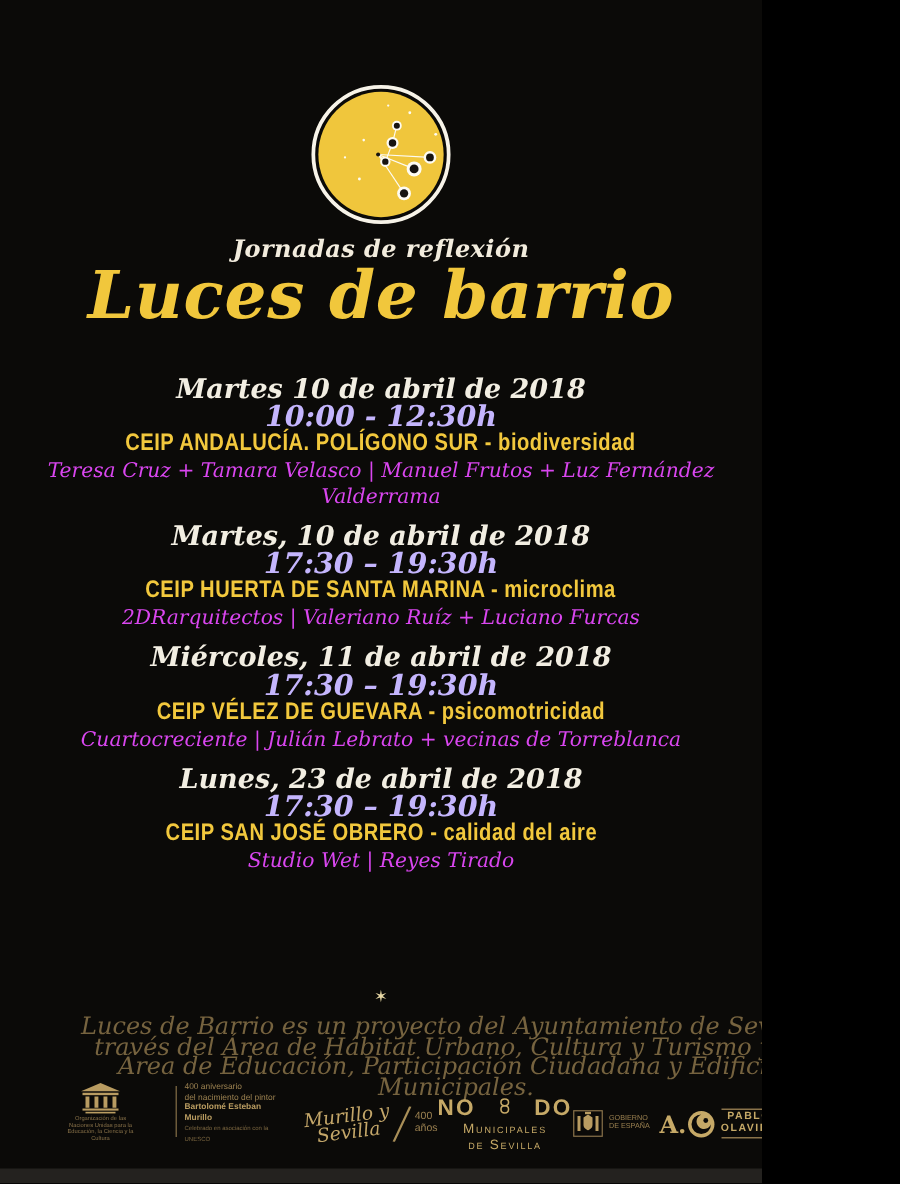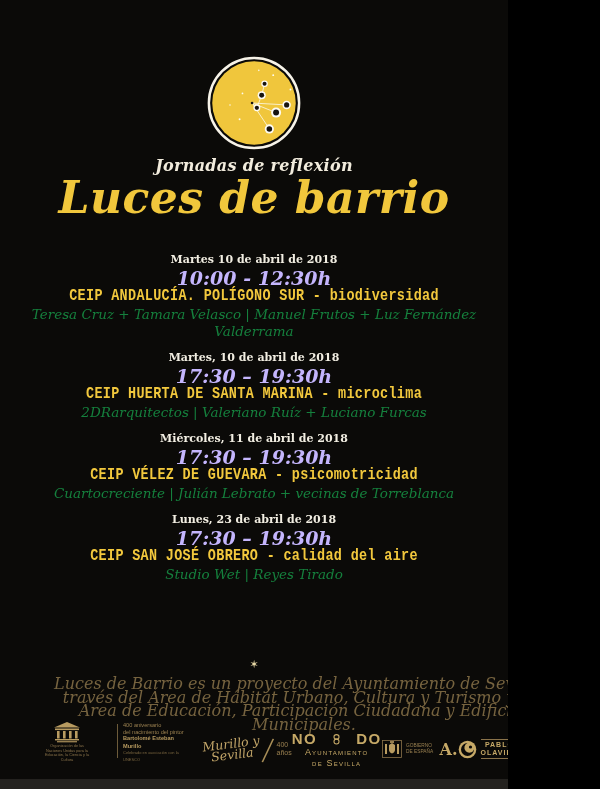--- a/index.html
+++ b/index.html
@@ -16,29 +16,29 @@
     font-style:italic; font-weight:700; font-size:16px; color:#f2ecdd; letter-spacing:.3px;
   }
   .title {
     position:absolute; top:172px; width:100%; text-align:center;
     font-style:italic; font-weight:700; font-size:44px; color:#f1c73c; letter-spacing:.5px;
   }
 
   
   .events { position:absolute; top:250px; width:100%; text-align:center; }
   .event { margin-bottom:8px; }
-  .event-date { font-size:11px; font-weight:700; color:#f2eee2; line-height:20px; }
+  .event-date { font-size:18px; font-style:italic; font-weight:700; color:#f2eee2; line-height:20px; }
   .event-time { font-size:19px;   font-style:italic; font-weight:700; color:#c4b5fd; line-height:16px; }
   .event-venue {
-    font-family:Liberation Mono, monospace; font-weight:700; font-size:16px;
+    font-family:Liberation Sans, sans-serif; font-weight:700; font-size:16px;
     color:#f2c83d; line-height:20px; white-space:nowrap;
   }
   .venue-inner { display:inline-block; transform:scaleX(.84); letter-spacing:.4px; }
   .venue-sep { white-space:pre; }
-  .event-people { font-size:13.5px; font-style:italic; color:#15803d; line-height:17px; }
+  .event-people { font-size:13.5px; font-style:italic; color:#d946ef; line-height:17px; }
 
   
   .footnote-star { position:absolute; top:658px; width:100%; text-align:center;
     color:#e9d9a6; font-size:11px; font-family:"DejaVu Sans", sans-serif; }
   .footnote {
     position:absolute; top:677px; left:44px; width:520px;
     font-size:16px; font-style:italic; color:#76633f; line-height:13.5px; text-align:center;
   }
 
   
@@ -67,21 +67,21 @@
   .sig { display:flex; align-items:center; gap:2px; }
   .sig-script { font-style:italic; font-size:12.5px; line-height:11px; color:#c3a669;
     transform:rotate(-7deg); text-align:center; }
   .sig-slash { font-size:30px; font-weight:100; color:#a98f58; font-family:"DejaVu Sans", sans-serif;
     transform:rotate(8deg); margin:0 1px; }
   .sig-right { font-family:"Liberation Sans", sans-serif; font-size:7px; line-height:8px;
     color:#9a8050; text-align:left; }
 
   .nosdo { text-align:center; font-family:"Liberation Sans", sans-serif; }
   .nosdo-line1 { font-size:15px; font-weight:700; letter-spacing:1.5px; color:#c6a967;
-    display:flex; align-items:flex-end; justify-content:center; gap:15px; }
+    display:flex; align-items:flex-start; justify-content:center; gap:15px; }
   .nosdo-sub { font-size:9px; letter-spacing:1.2px; color:#c6a967; line-height:11px;
     font-variant:small-caps; }
 
   .gob { display:flex; align-items:center; gap:4px; }
   .gob-text { font-family:"Liberation Sans", sans-serif; font-size:6px; line-height:7px;
     color:#9a8050; transform:scale(.8); transform-origin:left center; }
 
   .alogo { font-size:16px; font-weight:700; color:#c6a967; font-family:"DejaVu Serif", serif; }
 
   .upo { display:flex; align-items:center; gap:4px; }
@@ -218,21 +218,21 @@
       <div class="nosdo-line1">
         <span>NO</span>
         <span>
           <svg width="9" height="15" viewBox="0 0 12 16" fill="none" stroke="#c6a967" stroke-width="1.4">
             <path d="M6,1.5 C10.5,1.5 10.5,7.5 6,7.5 C1.5,7.5 1.5,1.5 6,1.5 Z"></path>
             <path d="M6,7.5 C10.5,7.5 10.5,14 6,14 C1.5,14 1.5,7.5 6,7.5 Z"></path>
           </svg>
         </span>
         <span>DO</span>
       </div>
-      <div class="nosdo-sub">Ayuntamiento</div>
+      <div class="nosdo-sub">Municipales</div>
       <div class="nosdo-sub">de Sevilla</div>
     </div>
 
     <div class="lg gob">
       <span>
         <svg width="20" height="18" viewBox="0 0 20 18">
           <rect x="0.5" y="0.5" width="19" height="17" fill="none" stroke="#8a734a" stroke-width="0.8"></rect>
           <rect x="3" y="4" width="2" height="10" fill="#b99c61"></rect>
           <rect x="15" y="4" width="2" height="10" fill="#b99c61"></rect>
           <path d="M10,3 L13,5 L13,10 C13,12.5 10,13.5 10,13.5 C10,13.5 7,12.5 7,10 L7,5 Z" fill="#b99c61"></path>

